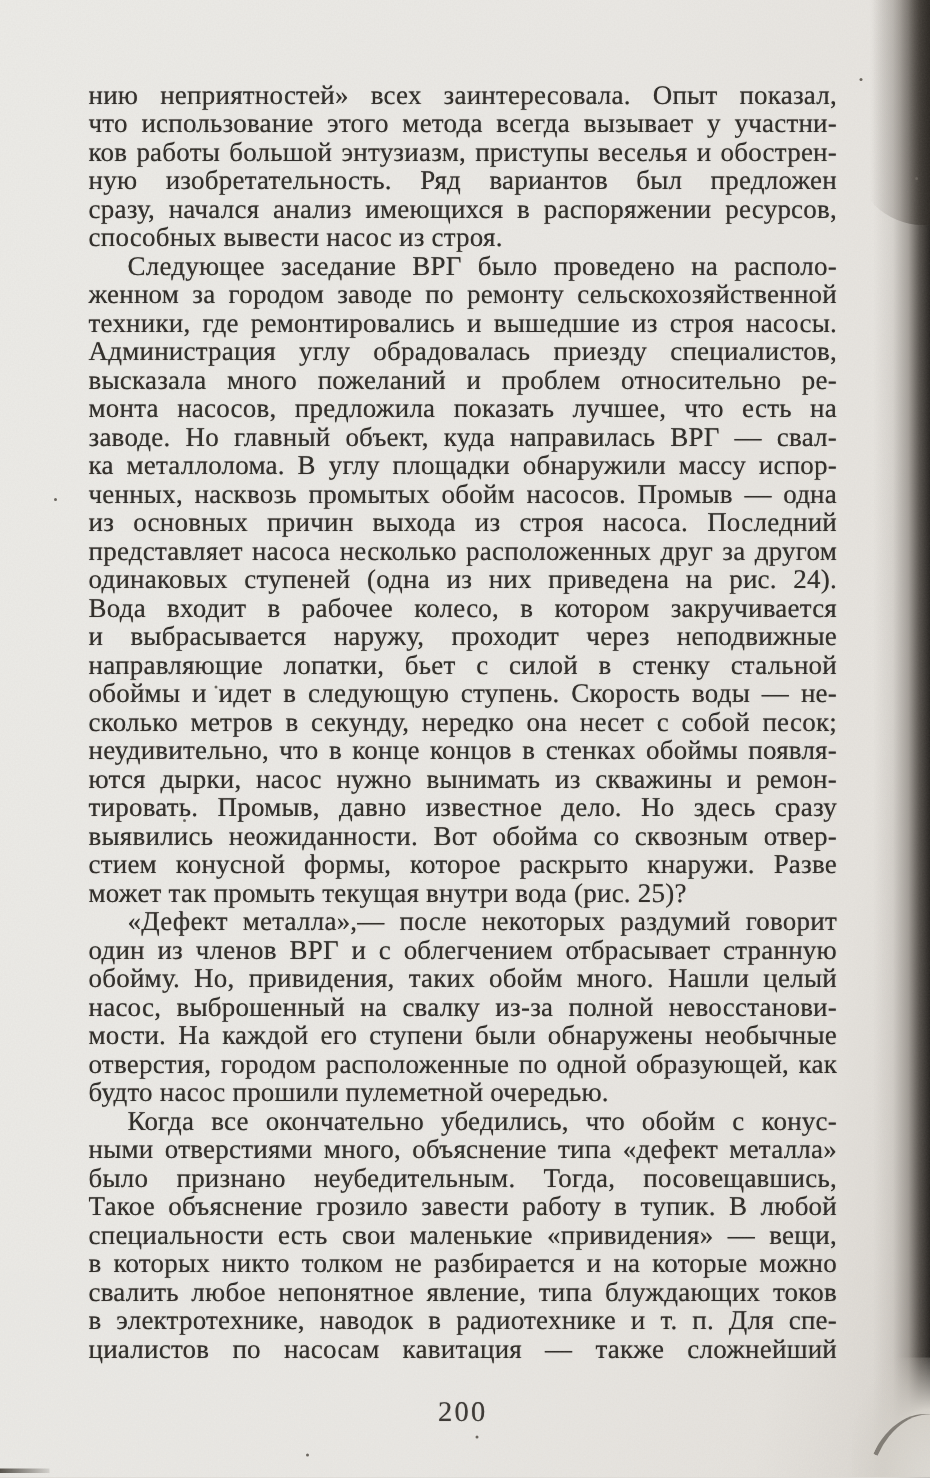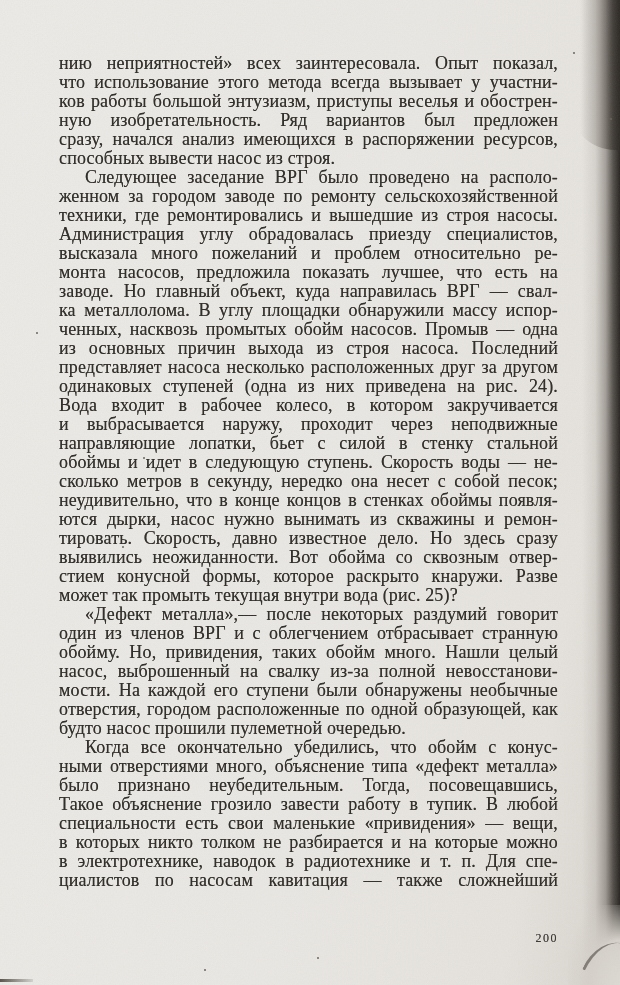--- a/index.html
+++ b/index.html
@@ -45,22 +45,22 @@
     overflow: visible;
     white-space: nowrap;
   }
   .line.indent { text-indent: 26px; }
   .line.last { text-align-last: left; font-family: Liberation Serif, serif; }
   .page-number {
     position: absolute;
     top: 931px;
     left: 59px;
     width: 499px;
-    text-align: right;
-    font-size: 12px;
+    text-align: center;
+    font-size: 19px;
     letter-spacing: 1.5px;
     color: #3a3733;
     text-shadow: 0 0 0.6px rgba(58, 55, 51, 0.6);
   }
   .edge-shadow {
     position: absolute;
     top: 0;
     right: 0;
     width: 38px;
     height: 985px;
@@ -153,41 +153,42 @@
         <div class="line">из основных причин выхода из строя насоса. Последний</div>
         <div class="line">представляет насоса несколько расположенных друг за другом</div>
         <div class="line">одинаковых ступеней (одна из них приведена на рис. 24).</div>
         <div class="line">Вода входит в рабочее колесо, в котором закручивается</div>
         <div class="line">и выбрасывается наружу, проходит через неподвижные</div>
         <div class="line">направляющие лопатки, бьет с силой в стенку стальной</div>
         <div class="line">обоймы и идет в следующую ступень. Скорость воды — не-</div>
         <div class="line">сколько метров в секунду, нередко она несет с собой песок;</div>
         <div class="line">неудивительно, что в конце концов в стенках обоймы появля-</div>
         <div class="line">ются дырки, насос нужно вынимать из скважины и ремон-</div>
-        <div class="line">тировать. Скорость, давно известное дело. Но здесь сразу</div>
+        <div class="line">тировать. Промыв, давно известное дело. Но здесь сразу</div>
         <div class="line">выявились неожиданности. Вот обойма со сквозным отвер-</div>
         <div class="line">стием конусной формы, которое раскрыто кнаружи. Разве</div>
         <div class="line last">может так промыть текущая внутри вода (рис. 25)?</div>
       </div>
       <div class="para">
         <div class="line indent">«Дефект металла»,— после некоторых раздумий говорит</div>
         <div class="line">один из членов ВРГ и с облегчением отбрасывает странную</div>
         <div class="line">обойму. Но, привидения, таких обойм много. Нашли целый</div>
         <div class="line">насос, выброшенный на свалку из-за полной невосстанови-</div>
         <div class="line">мости. На каждой его ступени были обнаружены необычные</div>
         <div class="line">отверстия, городом расположенные по одной образующей, как</div>
         <div class="line last">будто насос прошили пулеметной очередью.</div>
       </div>
       <div class="para">
         <div class="line indent">Когда все окончательно убедились, что обойм с конус-</div>
         <div class="line">ными отверстиями много, объяснение типа «дефект металла»</div>
         <div class="line">было признано неубедительным. Тогда, посовещавшись,</div>
         <div class="line">Такое объяснение грозило завести работу в тупик. В любой</div>
         <div class="line">специальности есть свои маленькие «привидения» — вещи,</div>
         <div class="line">в которых никто толком не разбирается и на которые можно</div>
+        <div class="line">свалить любое непонятное явление, типа блуждающих токов</div>
         <div class="line">в электротехнике, наводок в радиотехнике и т. п. Для спе-</div>
         <div class="line">циалистов по насосам кавитация — также сложнейший</div>
       </div>
     </div>
 
   <div class="page-number">200</div>
 
   <div class="edge-shadow"></div>
   <div class="edge-shadow-top"></div>
   <div class="corner-light"></div>

